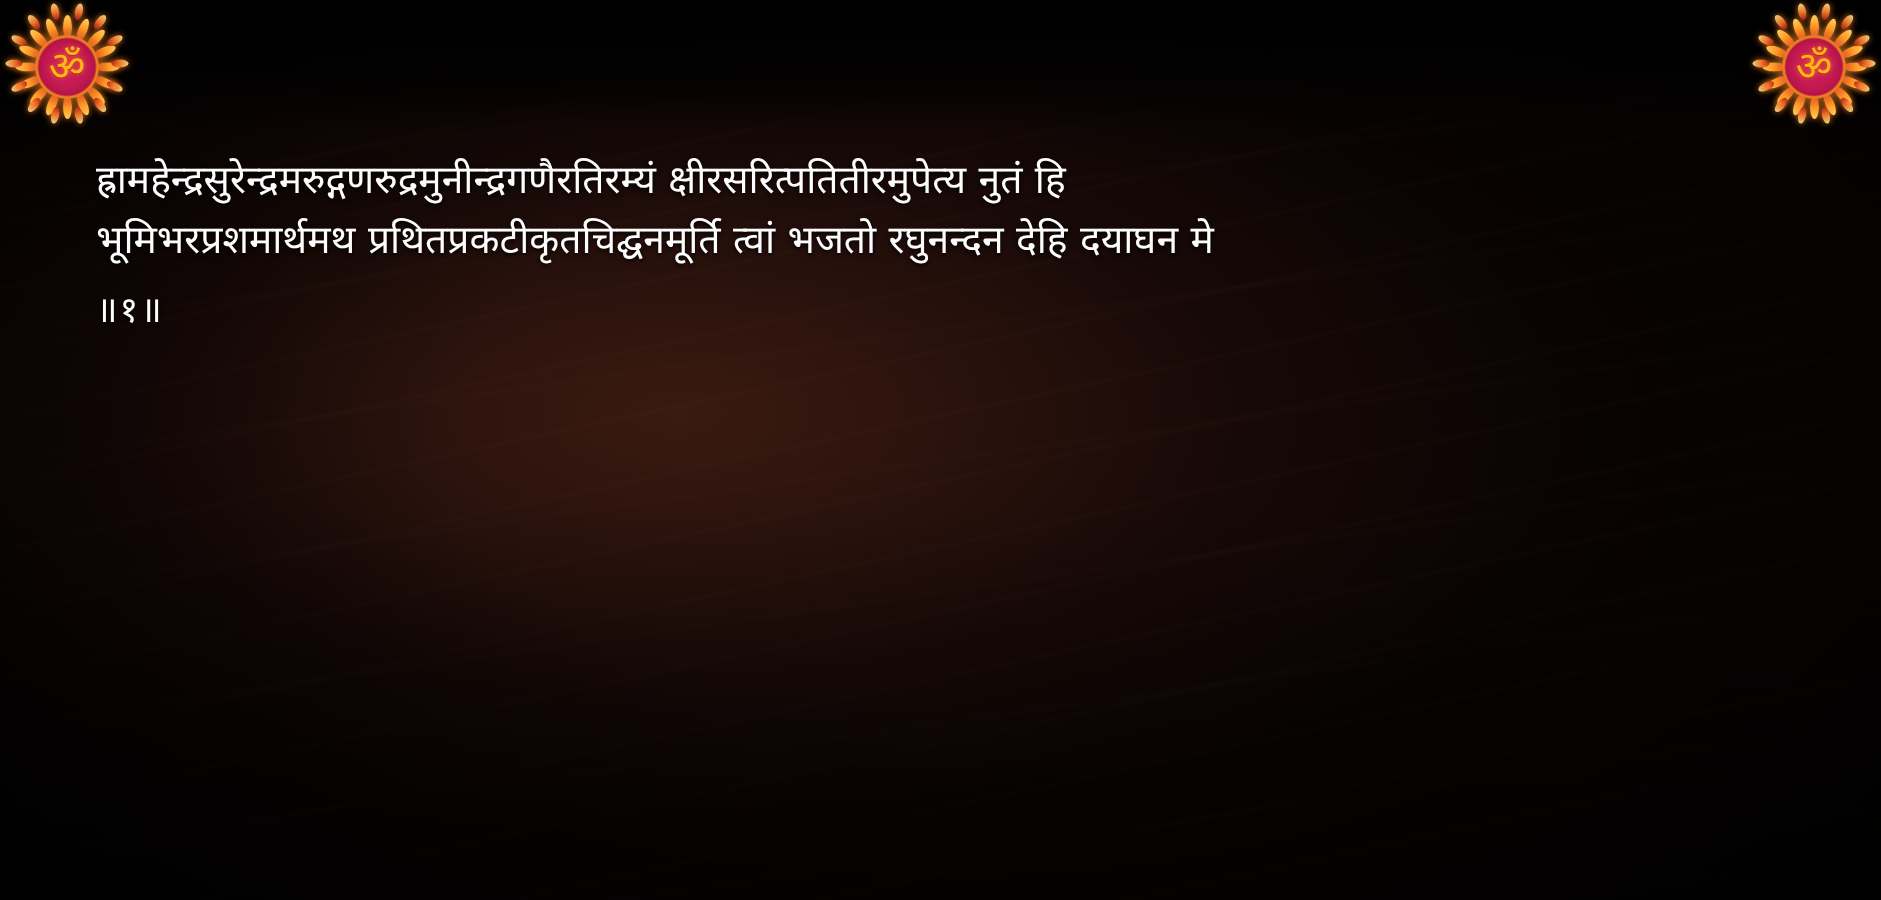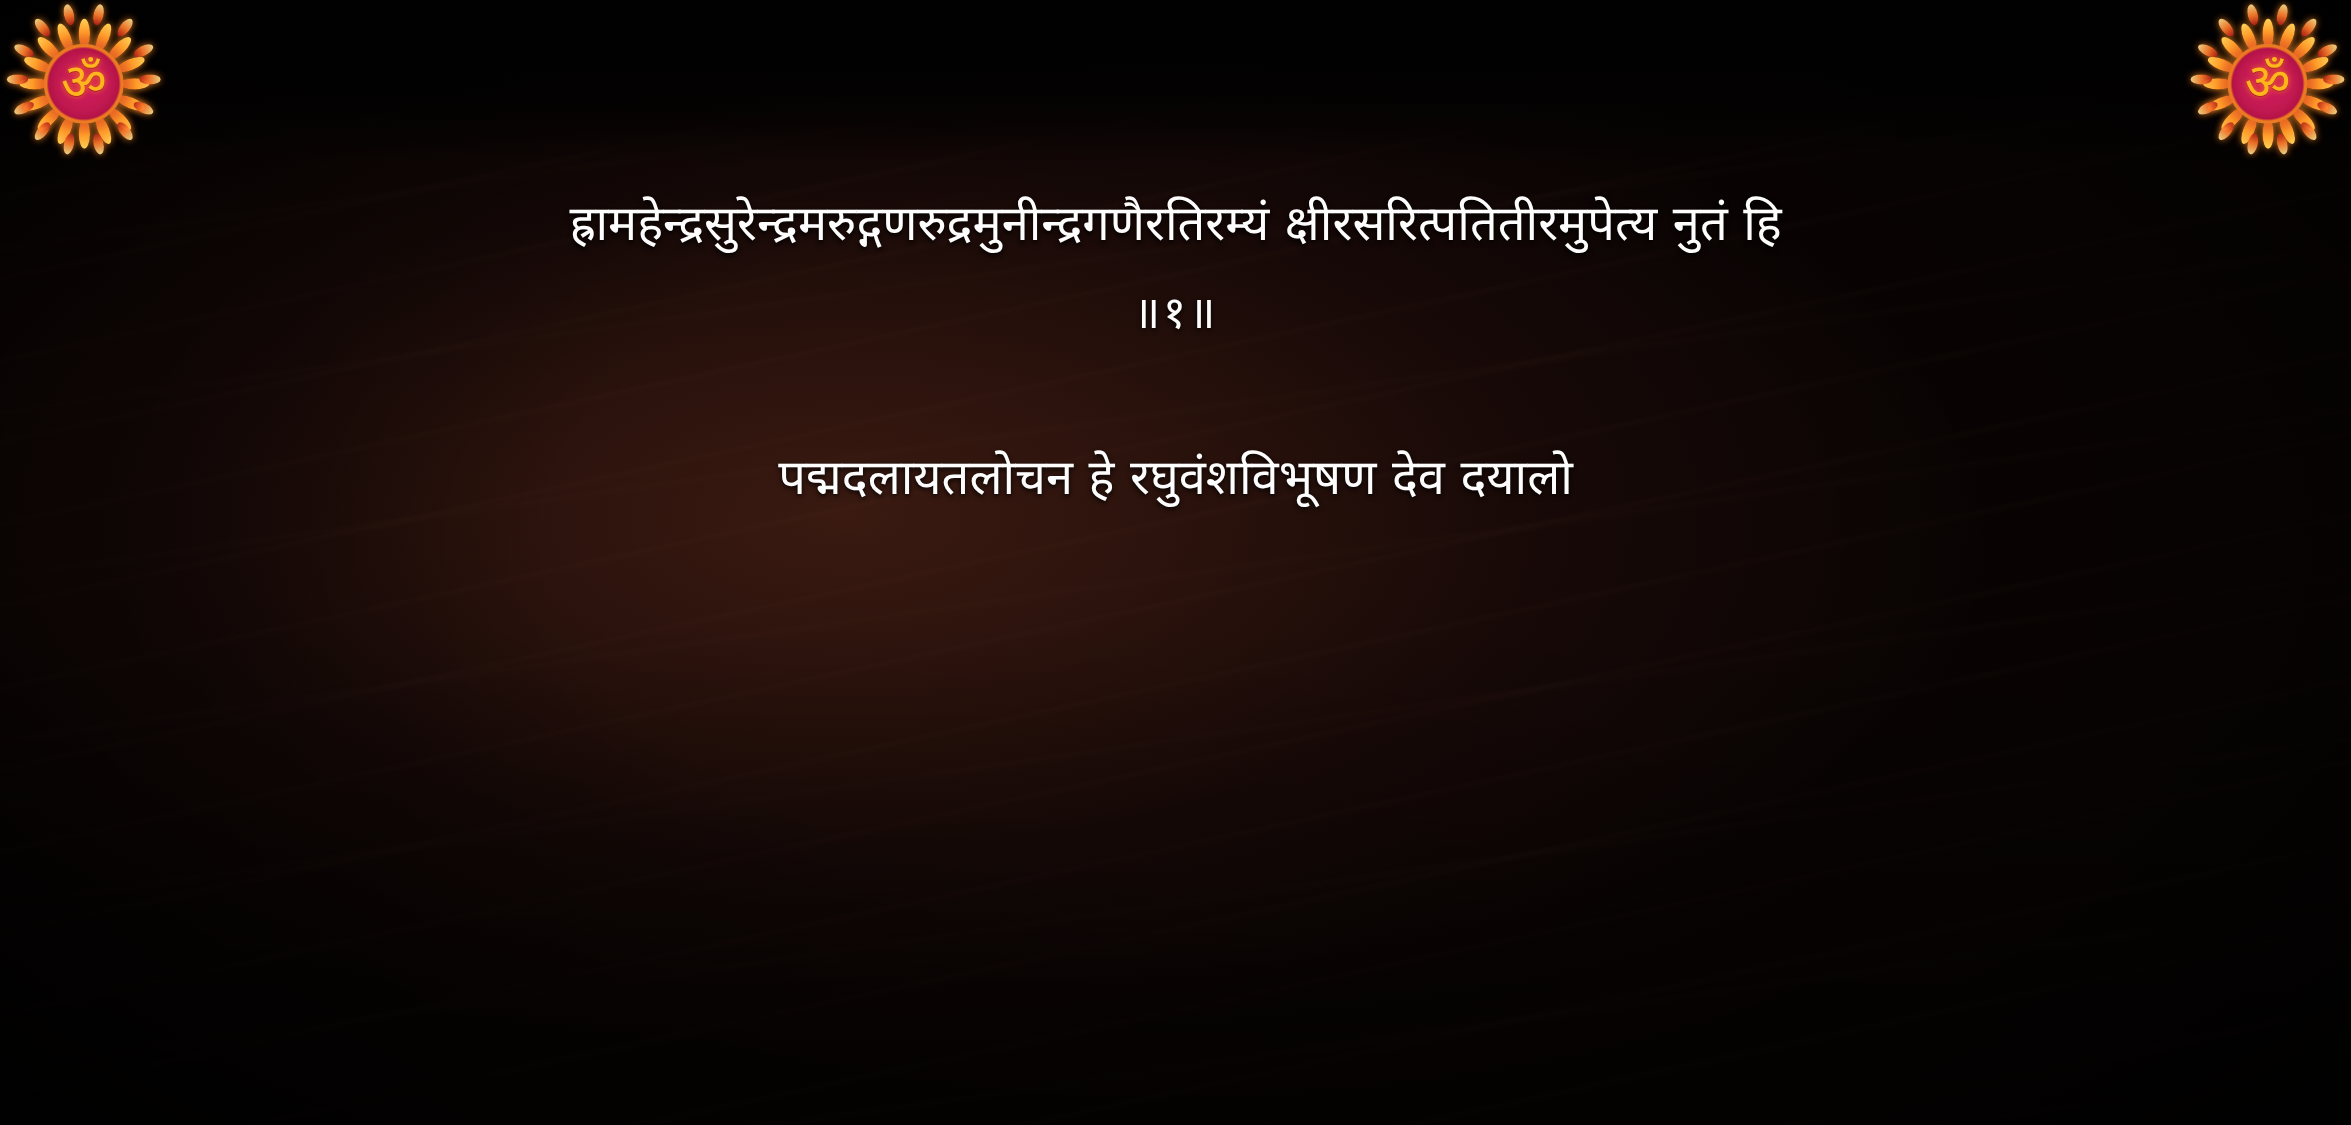--- a/index.html
+++ b/index.html
@@ -125,21 +125,20 @@
     white-space: nowrap;
   }
 
   
   .body-wrap {
     position: absolute;
     top: 150px;
     left: 0; right: 0;
     bottom: 0;
     padding: 0 96px;
-    text-align: center;
     color: #ffffff;
   }
   .verse {
     margin: 0 0 74px 0;
   }
   .vline {
     font-size: 39px;
     font-weight: 500;
     line-height: 1.53;
     color: #fdfdfd;
@@ -246,23 +245,21 @@
     <div class="om-disc">
       <span class="om-glyph">ॐ</span>
     </div>
   </div>
 
 
   <div class="body-wrap">
 
     <div class="verse verse-1">
       <p class="vline">ह्रामहेन्द्रसुरेन्द्रमरुद्गणरुद्रमुनीन्द्रगणैरतिरम्यं क्षीरसरित्पतितीरमुपेत्य नुतं हि</p>
+      <p class="vline">भूमिभरप्रशमार्थमथ प्रथितप्रकटीकृतचिद्घनमूर्ति त्वां भजतो रघुनन्दन देहि दयाघन मे</p>
       <p class="vnum">॥१॥</p>
     </div>
 
-    <div class="verse verse-2">
-      <p class="vline">पद्मदलायतलोचन हे रघुवंशविभूषण देव दयालो</p>
-    </div>
 
   </div>
 
   <div class="clip-fade"></div>
 </div>
 
 </body></html>

